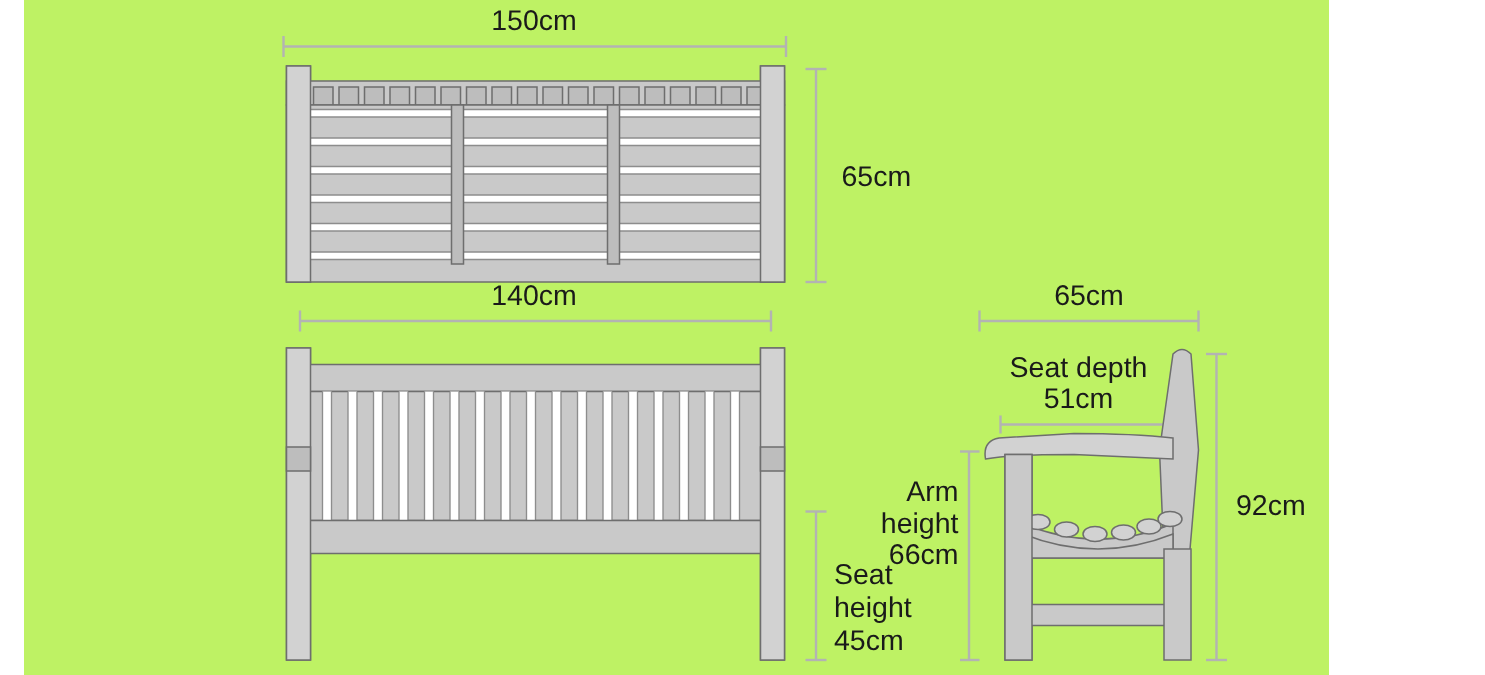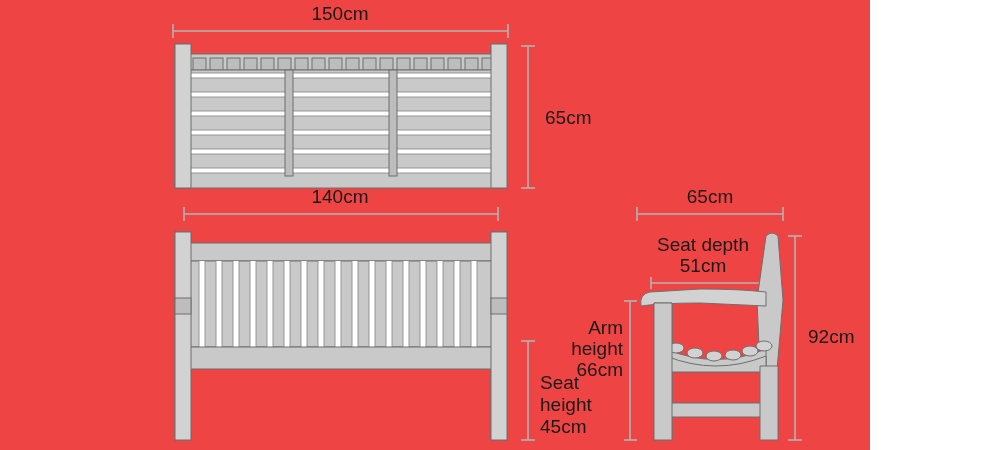--- a/index.html
+++ b/index.html
@@ -8,22 +8,23 @@
     padding: 0;
     background: #ffffff;
   }
   body {
     font-family: "Liberation Sans", sans-serif;
   }
   #diagram-root {
     position: relative;
     width: 870px;
     height: 450px;
-    background: #ef4444;
+    background: #bef264;
     overflow: hidden;
+    margin-left: 16px;
   }
   svg#bench-svg {
     display: block;
     width: 990px;
     height: 450px;
   }
   .dim-text {
     font-family: "Liberation Sans", sans-serif;
     font-size: 19px;
     fill: #1a1a1a;

